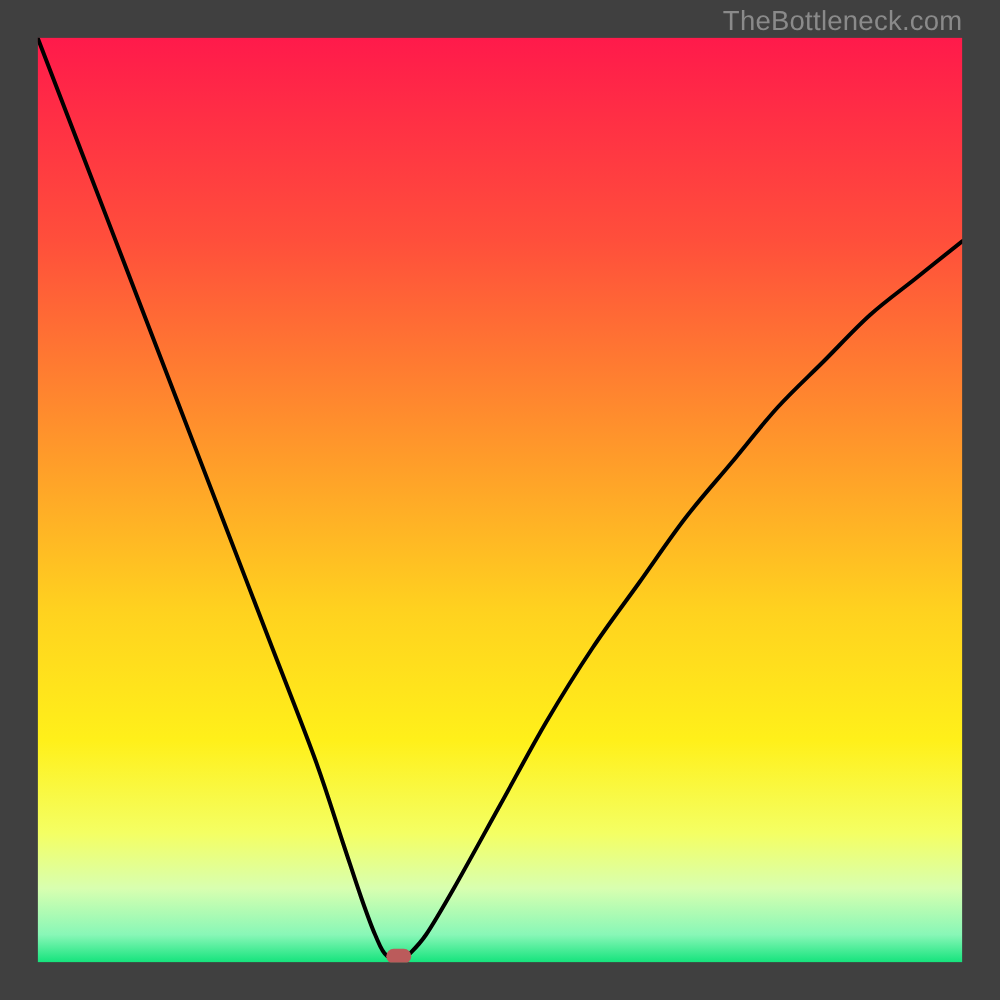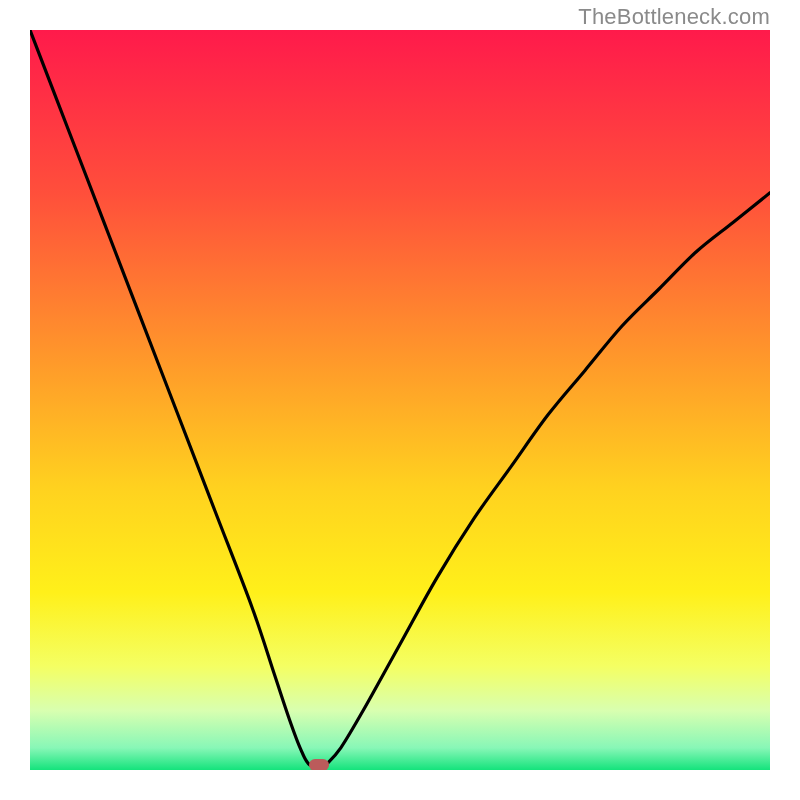--- a/index.html
+++ b/index.html
@@ -8,21 +8,21 @@
     width: 800px;
     height: 800px;
     overflow: hidden;
     background: #000;
     font-family: Arial, Helvetica, sans-serif;
   }
   .frame {
     position: absolute;
     top: 0; left: 0;
     width: 800px; height: 800px;
-    background: #ffffff;
+    background: #404040;
   }
   .plot-area {
     position: absolute;
     top: 30px;
     left: 30px;
     width: 740px;
     height: 740px;
     overflow: hidden;
   }
   .gradient {

